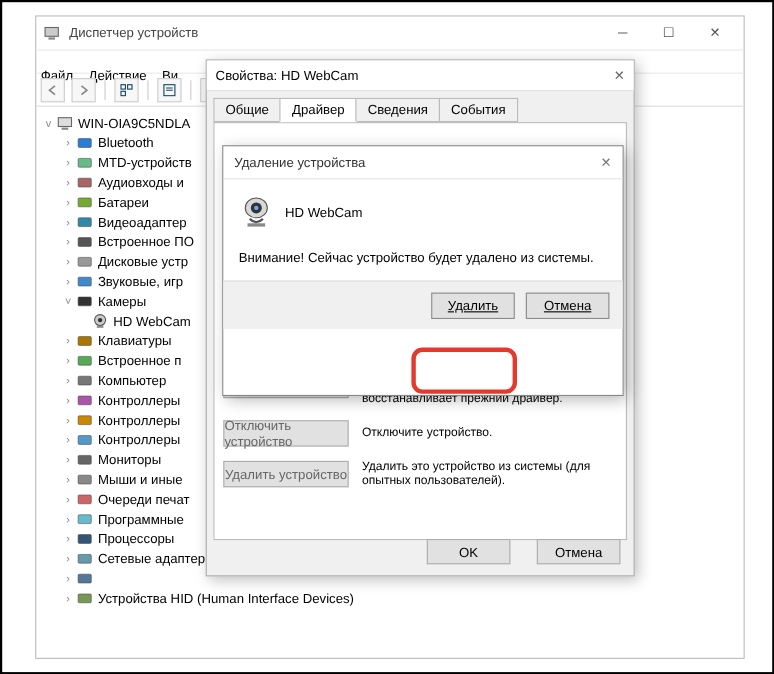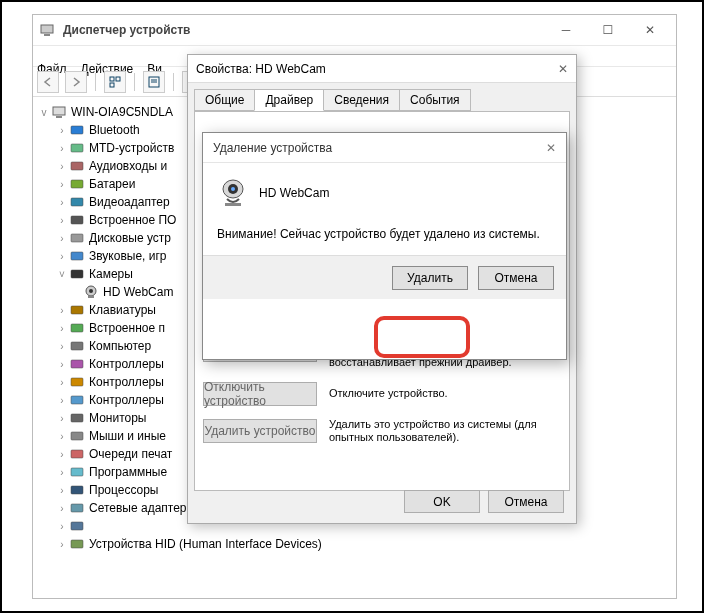--- a/index.html
+++ b/index.html
@@ -2,21 +2,21 @@
 <html><head>
 <meta charset="utf-8">
 <style>
 * { box-sizing: border-box; font-family: "Segoe UI", Tahoma, sans-serif; font-size: 12px; }
 body { margin: 0; background: #fff; width: 704px; height: 613px; border: 2px solid #000; overflow: hidden; position: relative; }
 
 
 .dm-window { position: absolute; top: 12px; left: 30px; width: 645px; height: 585px; border: 1px solid #bbb; background: #fff; }
 .dm-titlebar { height: 30px; display: flex; align-items: center; padding: 0 6px; }
 .dm-titlebar .icon { width: 16px; height: 16px; margin-right: 6px; display: inline-block; }
-.dm-titlebar .title { flex: 1; color: #444; margin-left: 2px; font-weight: bold; }
+.dm-titlebar .title { flex: 1; color: #444; margin-left: 2px; }
 .win-btns { display: flex; gap: 2px; }
 .win-btn { width: 40px; height: 22px; display: flex; align-items: center; justify-content: center; color: #555; }
 .menubar { height: 22px; display: flex; align-items: center; padding: 0 4px; gap: 14px; border-top: 1px solid #e8e8e8; border-bottom: 1px solid #e8e8e8; }
 .menubar span { color: #000; margin-top: 25px; }
 .toolbar { height: 30px; display: flex; align-items: center; padding: 2px 4px; gap: 6px; border-bottom: 1px solid #ddd; }
 .toolbar .tbbtn { width: 22px; height: 22px; border: 1px solid #ccc; display: flex; align-items: center; justify-content: center; background: #f7f7f7; }
 .toolbar .sep { width: 1px; height: 18px; background: #ccc; margin: 0 2px; }
 .tree { padding: 6px 4px; height: 500px; overflow: hidden; }
 .tree-row { display: flex; align-items: center; height: 18px; white-space: nowrap; }
 .tree-row .expander { width: 14px; text-align: center; color: #888; font-size: 10px; }
@@ -31,31 +31,31 @@
 .props-titlebar .title { flex: 1; color: #000000; }
 .tabs { display: flex; padding: 6px 6px 0 6px; }
 .tab { padding: 3px 10px; border: 1px solid #bbb; background: #f0f0f0; margin-right: -1px; position: relative; }
 .tab.active { background: #fff; border-bottom: 1px solid #fff; z-index: 2; }
 .tabbody { margin: 0 6px 6px 6px; border: 1px solid #bbb; background: #fff; height: 380px; position: relative; padding: 8px; }
 
 .driver-row { display: flex; align-items: center; margin-top: 12px; }
 .driver-btn { width: 114px; height: 24px; background: #e1e1e1; border: 1px solid #adadad; display: flex; align-items: center; justify-content: center; margin-right: 12px; color: #666; }
 .driver-desc { flex: 1; font-size: 11px; line-height: 1.2; }
 
-.props-buttons { position: absolute; right: 12px; bottom: 10px; display: flex; gap: 8px; }
+.props-buttons { position: absolute; right: 12px; bottom: 10px; display: flex; gap: 24px; }
 .std-btn { width: 76px; height: 23px; background: #e1e1e1; border: 1px solid #adadad; display: flex; align-items: center; justify-content: center; }
 
 
 .confirm { position: absolute; top: 130px; left: 200px; width: 365px; height: 228px; background: #fff; border: 1px solid #888; box-shadow: 4px 4px 14px rgba(0,0,0,.3); }
 .confirm-title { height: 30px; display: flex; align-items: center; padding: 0 10px; border-bottom: 1px solid #e5e5e5; }
 .confirm-title .t { flex: 1; color: #333; }
 .confirm-body { padding: 14px; }
 .confirm-device { display: flex; align-items: center; gap: 10px; margin-bottom: 18px; }
 .cam-icon { width: 32px; height: 32px; }
-.confirm-footer { height: 44px; background: #f0f0f0; border-top: 1px solid #ddd; display: flex; justify-content: flex-end; align-items: center; padding-right: 12px; gap: 10px; }
+.confirm-footer { height: 44px; background: #f0f0f0; border-top: 1px solid #ddd; display: flex; justify-content: flex-end; align-items: center; padding-right: 12px; gap: 10px; text-decoration: underline; }
 .confirm-btn { width: 76px; height: 24px; background: #e1e1e1; border: 1px solid #8a8a8a; display: flex; align-items: center; justify-content: center; }
 .highlight-box { position: absolute; border: 4px solid #e23a2e; border-radius: 10px; width: 96px; height: 42px; top: 314px; left: 372px; z-index: 50; pointer-events: none; }
 
 svg { display: block; }
 </style>
 </head>
 <body>
 
 <div class="dm-window">
   <div class="dm-titlebar">

